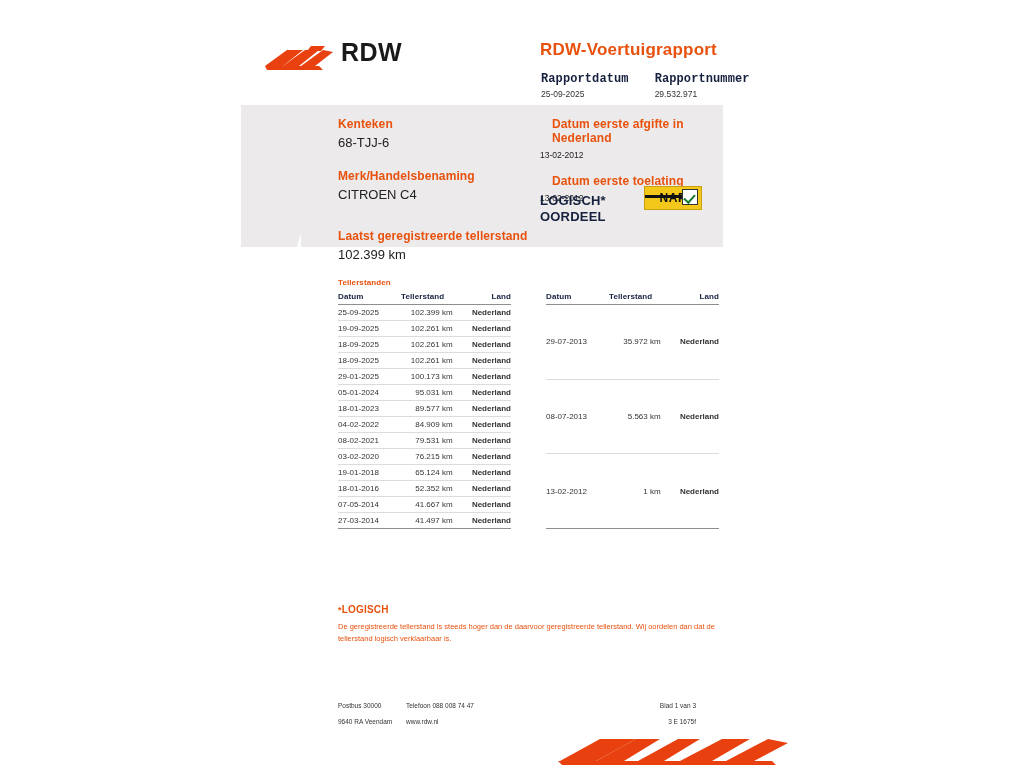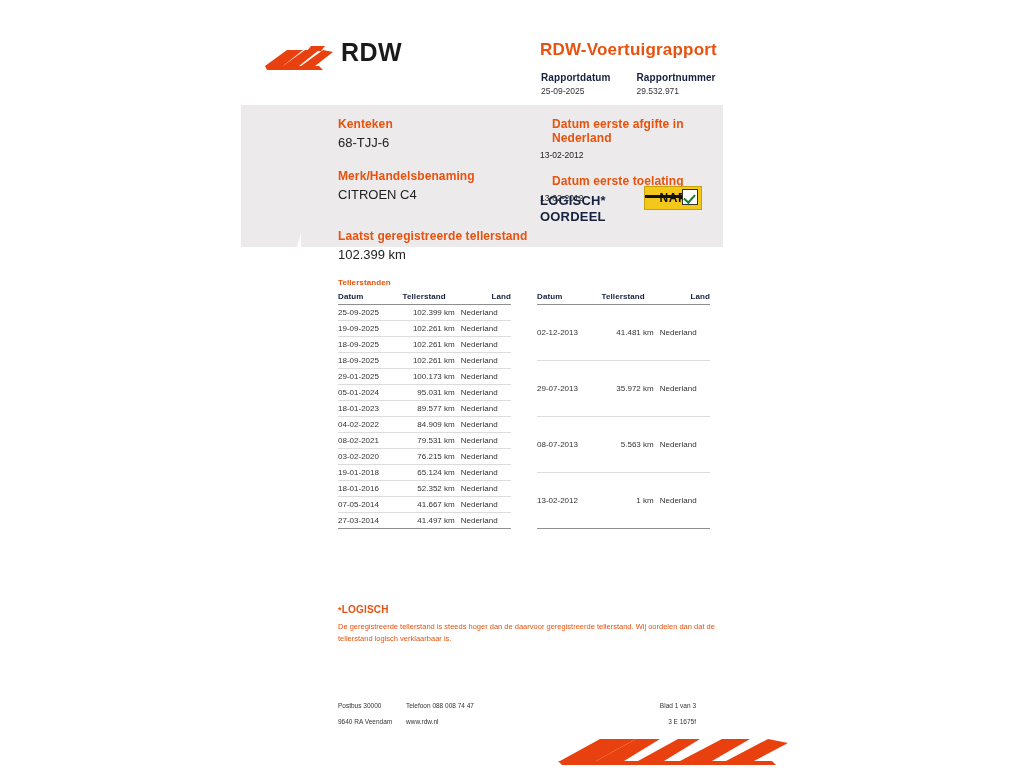--- a/index.html
+++ b/index.html
@@ -43,25 +43,26 @@
     color: #e8520e;
     letter-spacing: 0.2px;
   }
   .report-meta {
     position: absolute;
     left: 300px; top: 56px;
     display: flex;
     gap: 26px;
   }
   .meta-block .meta-label {
-    font-size: 10px;
+    font-size: 12px;
     font-weight: bold;
     color: #16213f;
     letter-spacing: 0.1px;
     white-space: nowrap;
+    font-family: Liberation Mono, monospace;
   }
   .meta-block .meta-value {
     font-size: 8.5px;
     color: #333;
     margin-top: 3px;
     white-space: nowrap;
   }
 
   
   .panel {
@@ -154,21 +155,21 @@
     font-size: 8px;
     font-weight: bold;
     color: #e8520e;
     margin-bottom: 6px;
     letter-spacing: 0.1px;
   }
   .tables {
     position: absolute;
     left: 0; top: 14px;
     display: flex;
-    gap: 26px;
+    gap: 35px;
   }
   table.odo {
     border-collapse: collapse;
     width: 173px;
   }
   table.odo th {
     font-size: 8px;
     font-weight: bold;
     color: #16213f;
     padding: 0 0 3px 0;
@@ -179,21 +180,21 @@
   table.odo th.num  { text-align: center; padding-right: 6px; }
   table.odo th.land { text-align: right; }
   table.odo td {
     font-size: 8px;
     color: #333;
     padding: 3px 0 3px 0;
     border-bottom: 1px solid #dcdcdc;
     white-space: nowrap;
   }
   table.odo td.num  { text-align: right; padding-right: 6px; }
-  table.odo td.land { text-align: left; }
+  table.odo td.land { text-align: right; font-weight: bold; }
   table.odo tr:last-child td { border-bottom: 1px solid #8e8e8e; }
 
   
   .footnote {
     position: absolute;
     left: 338px; top: 604px;
     width: 400px;
   }
   .footnote-title {
     font-size: 10px;
@@ -380,25 +381,20 @@
       <table class="odo">
         <thead>
           <tr>
             <th>Datum</th>
             <th class="num">Tellerstand</th>
             <th class="land">Land</th>
           </tr>
         </thead>
         <tbody id="odo-right">
             <tr>
-              <td>02-12-2013</td>
-              <td class="num">41.481 km</td>
-              <td class="land">Nederland</td>
-            </tr>
-            <tr>
               <td>29-07-2013</td>
               <td class="num">35.972 km</td>
               <td class="land">Nederland</td>
             </tr>
             <tr>
               <td>08-07-2013</td>
               <td class="num">5.563 km</td>
               <td class="land">Nederland</td>
             </tr>
             <tr>

